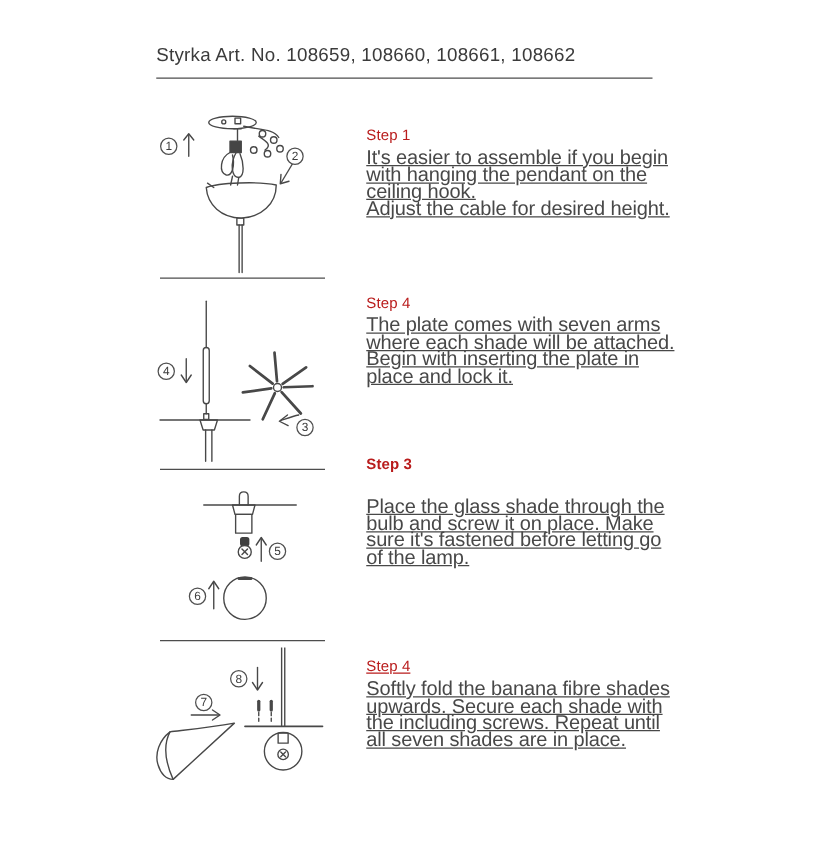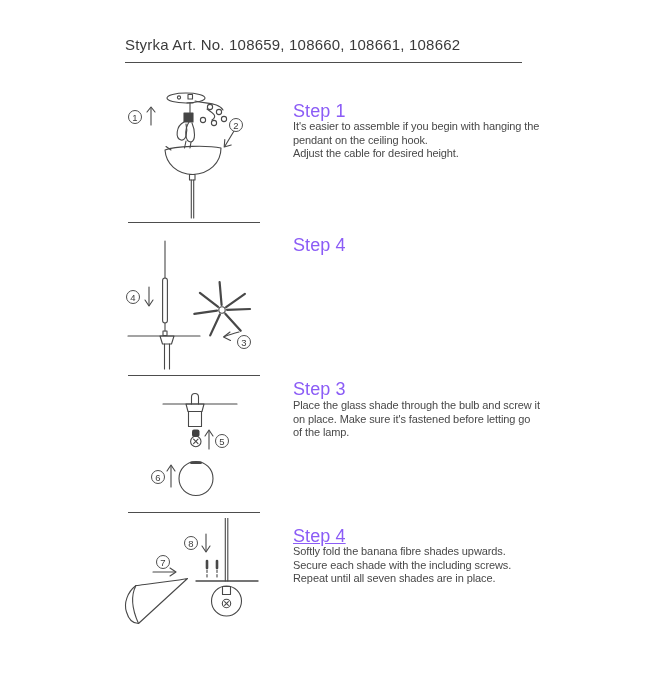--- a/index.html
+++ b/index.html
@@ -11,25 +11,25 @@
     position:absolute; left:125px; top:36px; font-size:15px; color:#3b3b3b;
     letter-spacing:0.2px;
   }
   .title-rule {
     position:absolute; left:125px; top:62px; width:397px; height:1px; background:#4d4d4d;
   }
   .fig-divider {
     position:absolute; left:128px; width:132px; height:1px; background:#4d4d4d;
   }
   .step-heading {
-    position:absolute; left:293px; font-size:18px; color:#8b5cf6; letter-spacing:0.1px;
+    position:absolute; left:293px; font-size:12px; color:#b91c1c; letter-spacing:0.1px;
   }
   .step-body {
-    position:absolute; left:293px; width:248px; font-size:11px; line-height:13.6px;
-    color:#484848; letter-spacing:-0.1px;
+    position:absolute; left:293px; width:248px; font-size:16px; line-height:13.6px;
+    color:#484848; letter-spacing:-0.1px;text-decoration:underline;
   }
   .step-body p { margin:0; white-space:pre-line; }
   .step-body p + p { margin-top:13px; }
   .callout {
     position:absolute; width:14px; height:14px; box-sizing:border-box;
     border:1px solid #4f4f4f; border-radius:50%; background:#ffffff;
     display:flex; align-items:center; justify-content:center;
     font-size:9.5px; color:#3c3c3c;
   }
   svg.fig { position:absolute; }
@@ -122,20 +122,23 @@
       </g>
       <g>
         <path d="M239,332 C234,333 229,335 224.5,336.5"></path>
         <path d="M230,332 L223.5,337 L230.5,340.5"></path>
       </g>
     </g>
   </svg>
   <span class="callout" style="left:126px; top:290px;">4</span>
   <span class="callout" style="left:237px; top:335px;">3</span>
   <div class="step-heading" style="top:235px;">Step 4</div>
+  <div class="step-body" style="top:254px;">
+    <p>The plate comes with seven arms where each shade will be attached. Begin with inserting the plate in place and lock it.</p>
+  </div>
   <div class="fig-divider" style="top:375px;"></div>
 
   <svg class="fig" style="left:130px; top:388px;" width="120" height="115" viewBox="130 388 120 115">
     <g stroke="#484848" fill="none" stroke-width="1.1" stroke-linecap="round" stroke-linejoin="round">
       <g>
         <line x1="163" y1="404" x2="237" y2="404"></line>
         <path d="M191.5,404 L191.5,397 Q191.5,393.5 195,393.5 Q198.5,393.5 198.5,397 L198.5,404"></path>
         <path d="M186,404 L204,404 L202,411.5 L188,411.5 Z"></path>
         <rect x="188.5" y="411.5" width="13" height="15"></rect>
       </g>
@@ -154,21 +157,21 @@
         <line x1="191.2" y1="462.8" x2="200.8" y2="462.8" stroke-width="2.4"></line>
       </g>
       <g>
         <line x1="171" y1="487" x2="171" y2="466"></line>
         <path d="M167,471 L171,465 L175,471"></path>
       </g>
     </g>
   </svg>
   <span class="callout" style="left:215px; top:434px;">5</span>
   <span class="callout" style="left:151px; top:470px;">6</span>
-  <div class="step-heading" style="top:379px;">Step 3</div>
+  <div class="step-heading" style="top:364px;font-weight:bold;">Step 3</div>
   <div class="step-body" style="top:399px;">
     <p>Place the glass shade through the bulb and screw it on place. Make sure it's fastened before letting go of the lamp.</p>
   </div>
   <div class="fig-divider" style="top:512px;"></div>
 
   <svg class="fig" style="left:118px; top:518px;" width="150" height="135" viewBox="118 518 150 135">
     <g stroke="#484848" fill="none" stroke-width="1.1" stroke-linecap="round" stroke-linejoin="round">
       <g>
         <line x1="225.3" y1="518" x2="225.3" y2="581"></line>
         <line x1="227.8" y1="518" x2="227.8" y2="581"></line>

